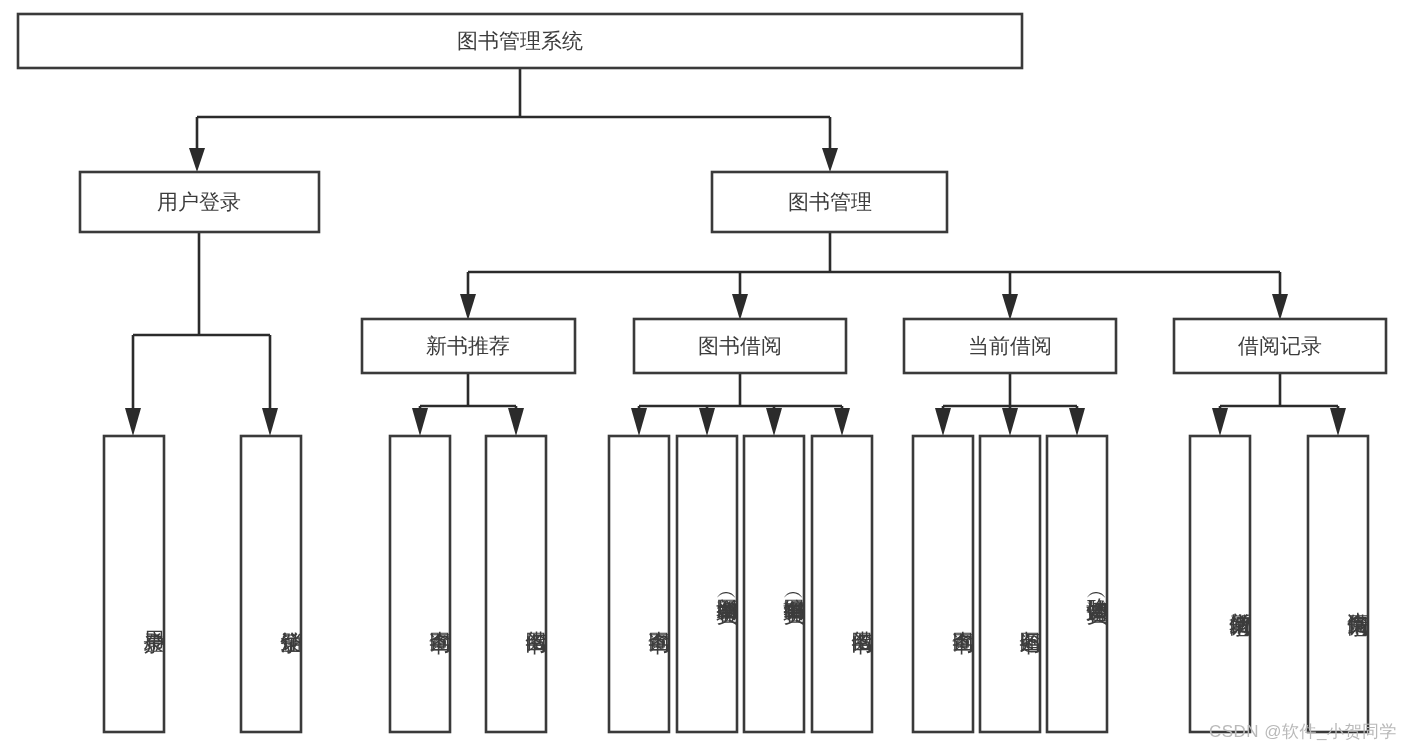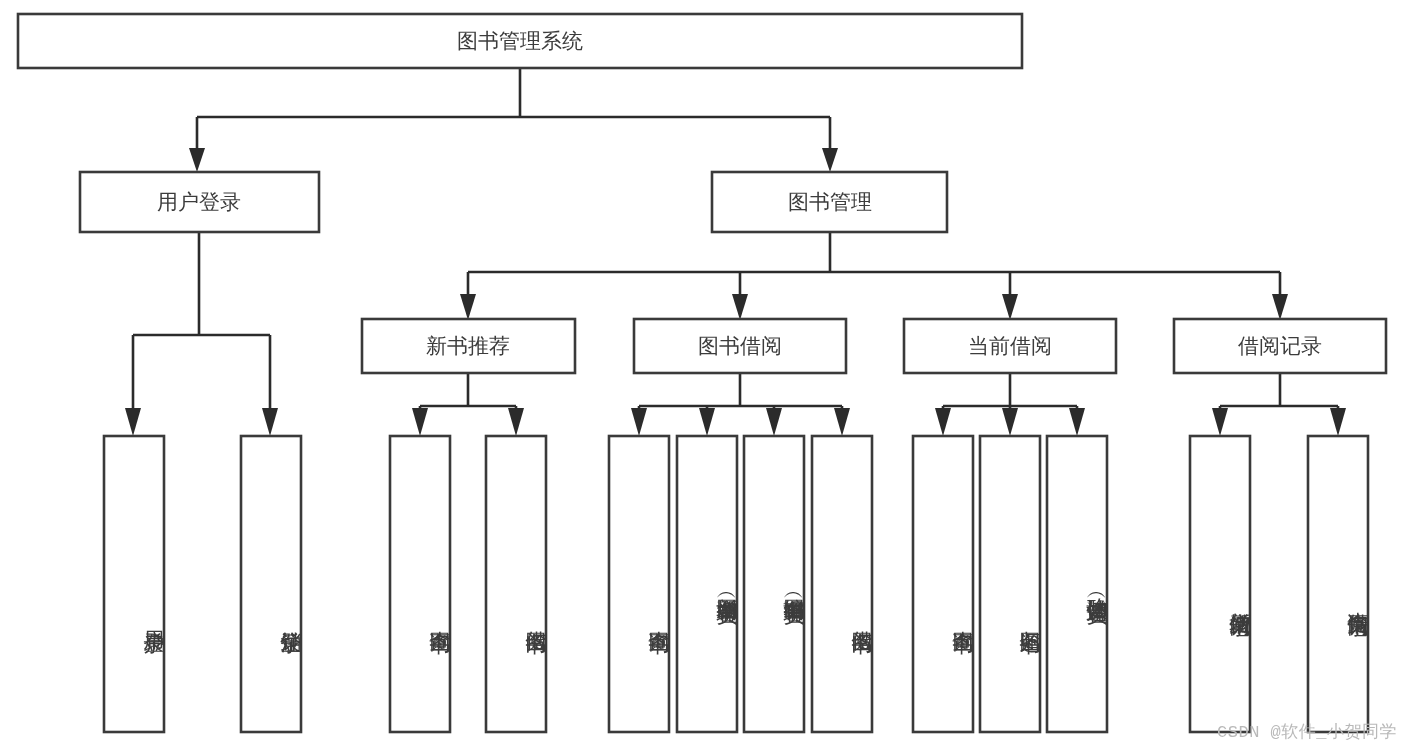--- a/index.html
+++ b/index.html
@@ -64,21 +64,21 @@
     letter-spacing: 1px;
     white-space: nowrap;
     pointer-events: none;
   }
   .watermark {
     position: absolute;
     right: 8px;
     bottom: 4px;
     color: #b9b9b9;
     font-size: 17px;
-    font-family: Liberation Mono, monospace;
+    font-family: Liberation Sans, sans-serif;
     letter-spacing: 0.5px;
     white-space: nowrap;
     margin-left: 48px;
   }
 </style>
 </head>
 <body>
 
 <div id="chart-root">
 

